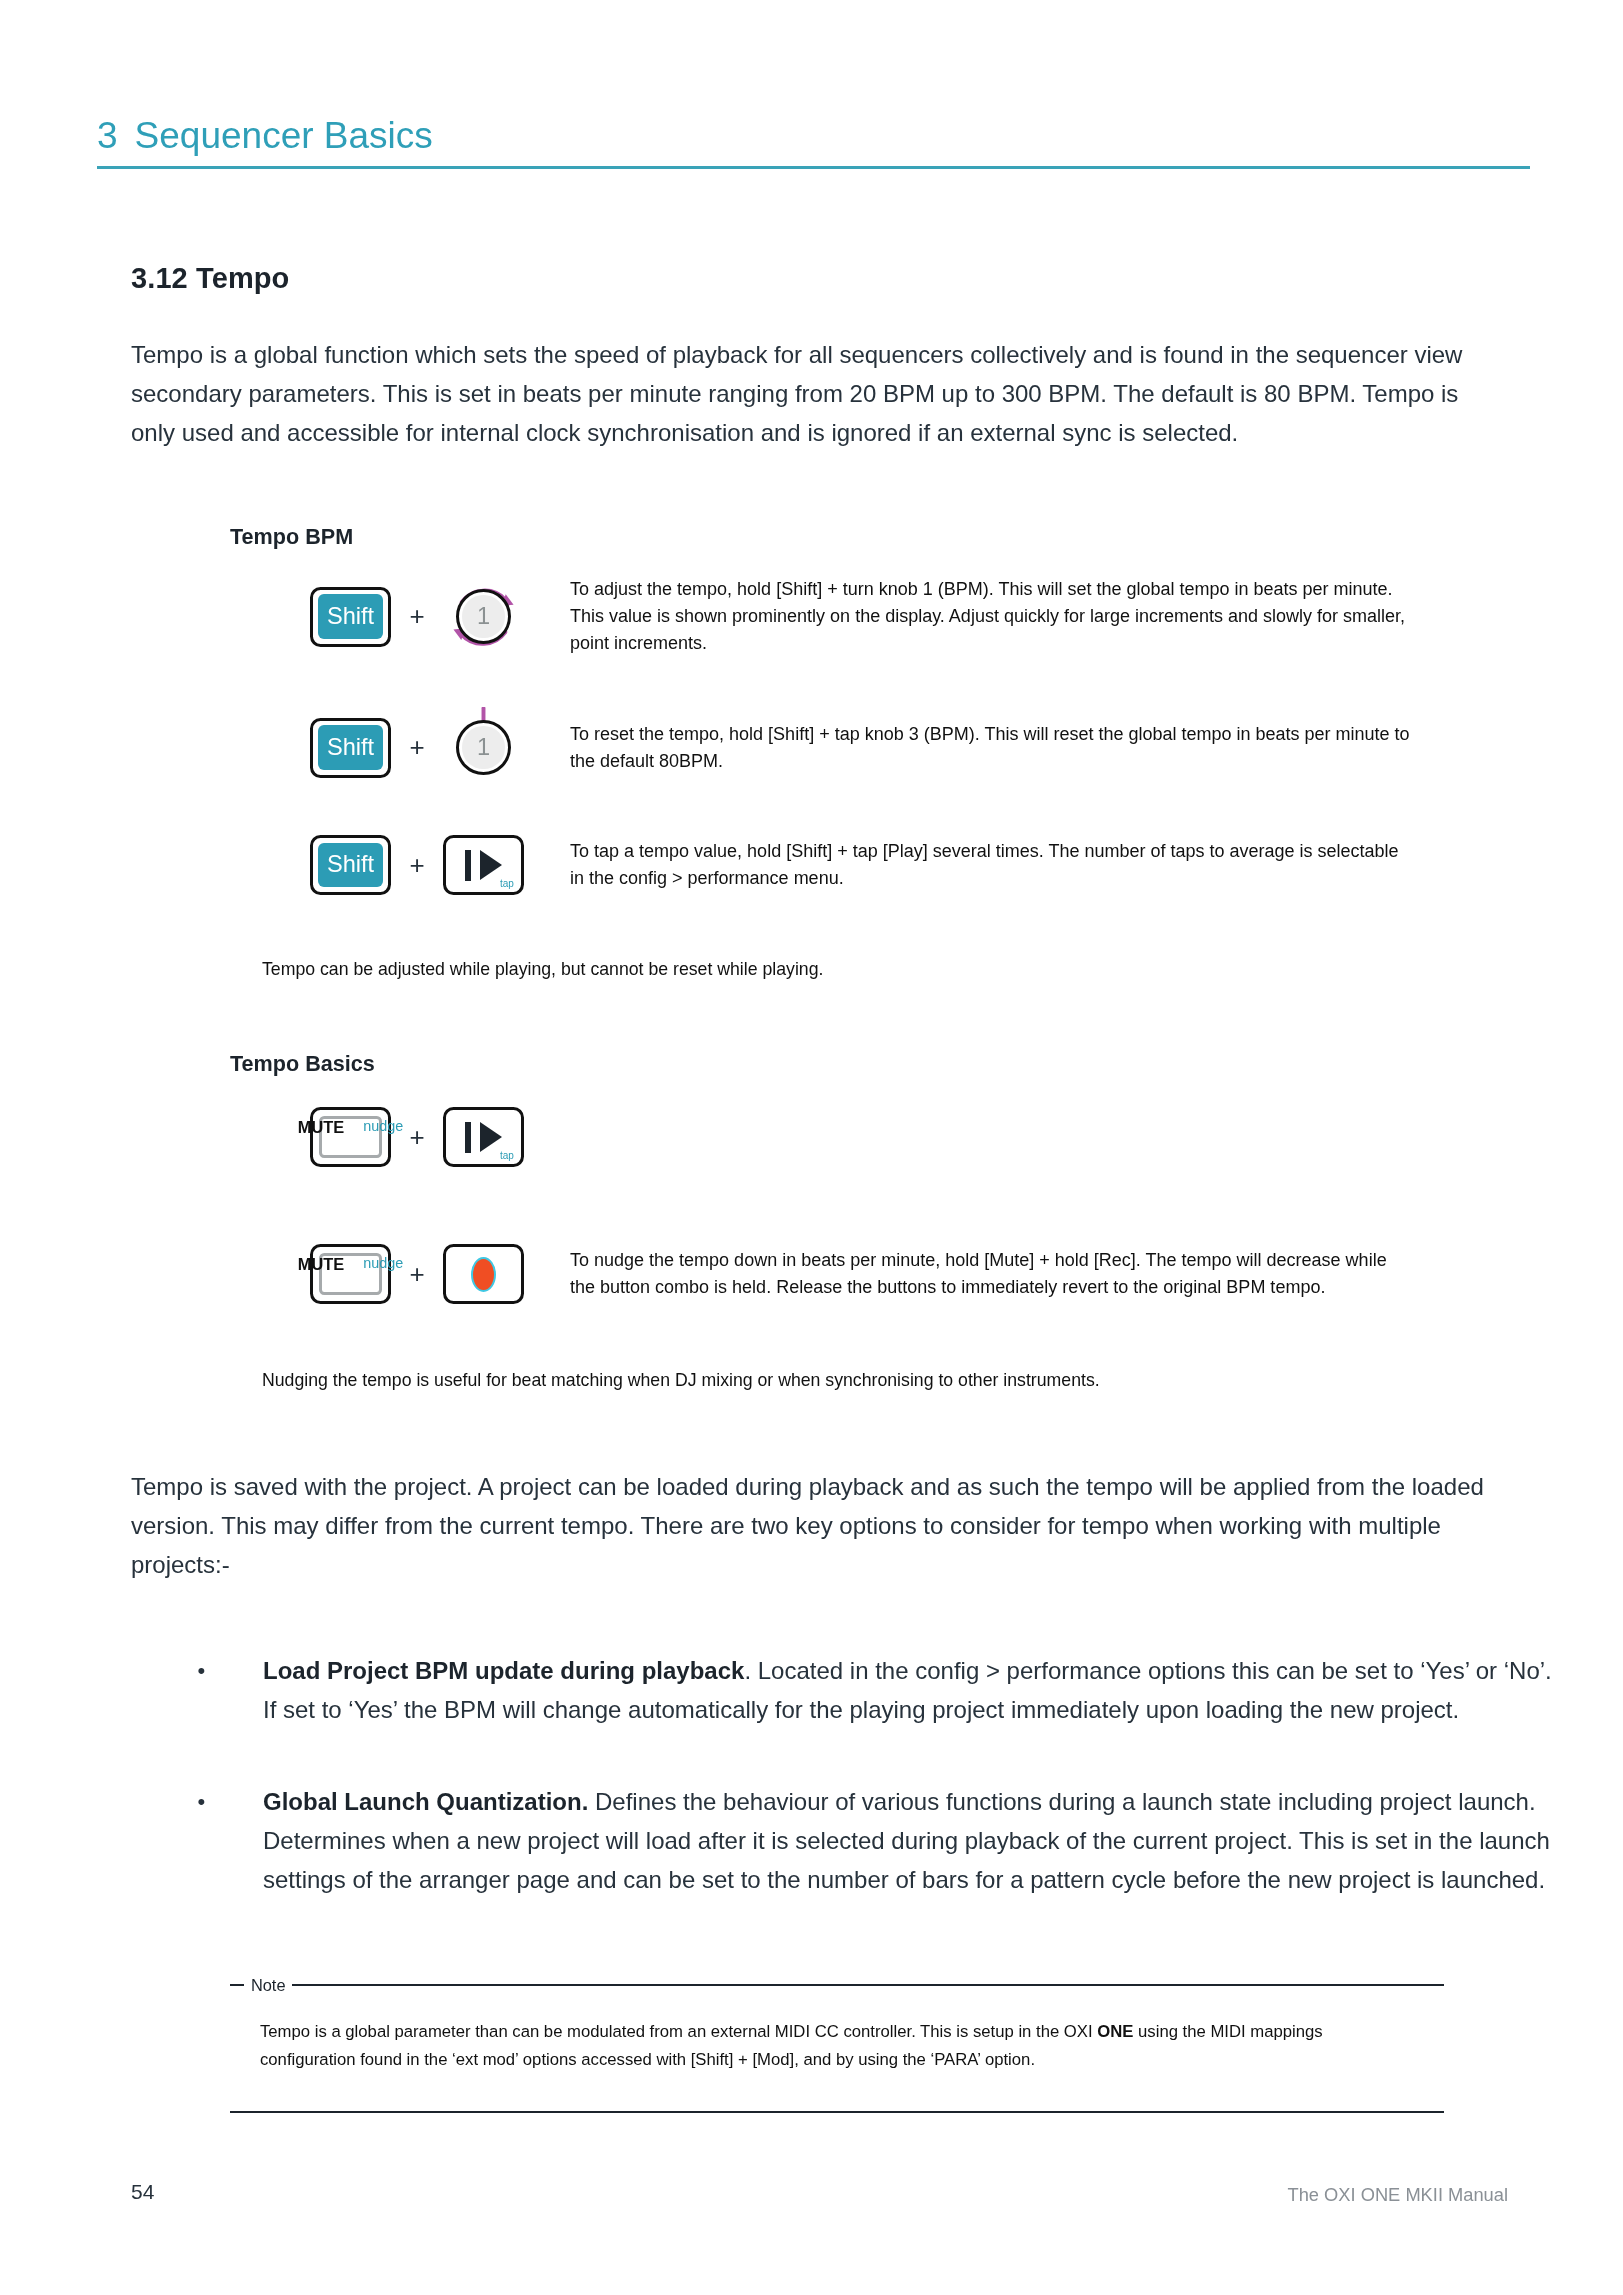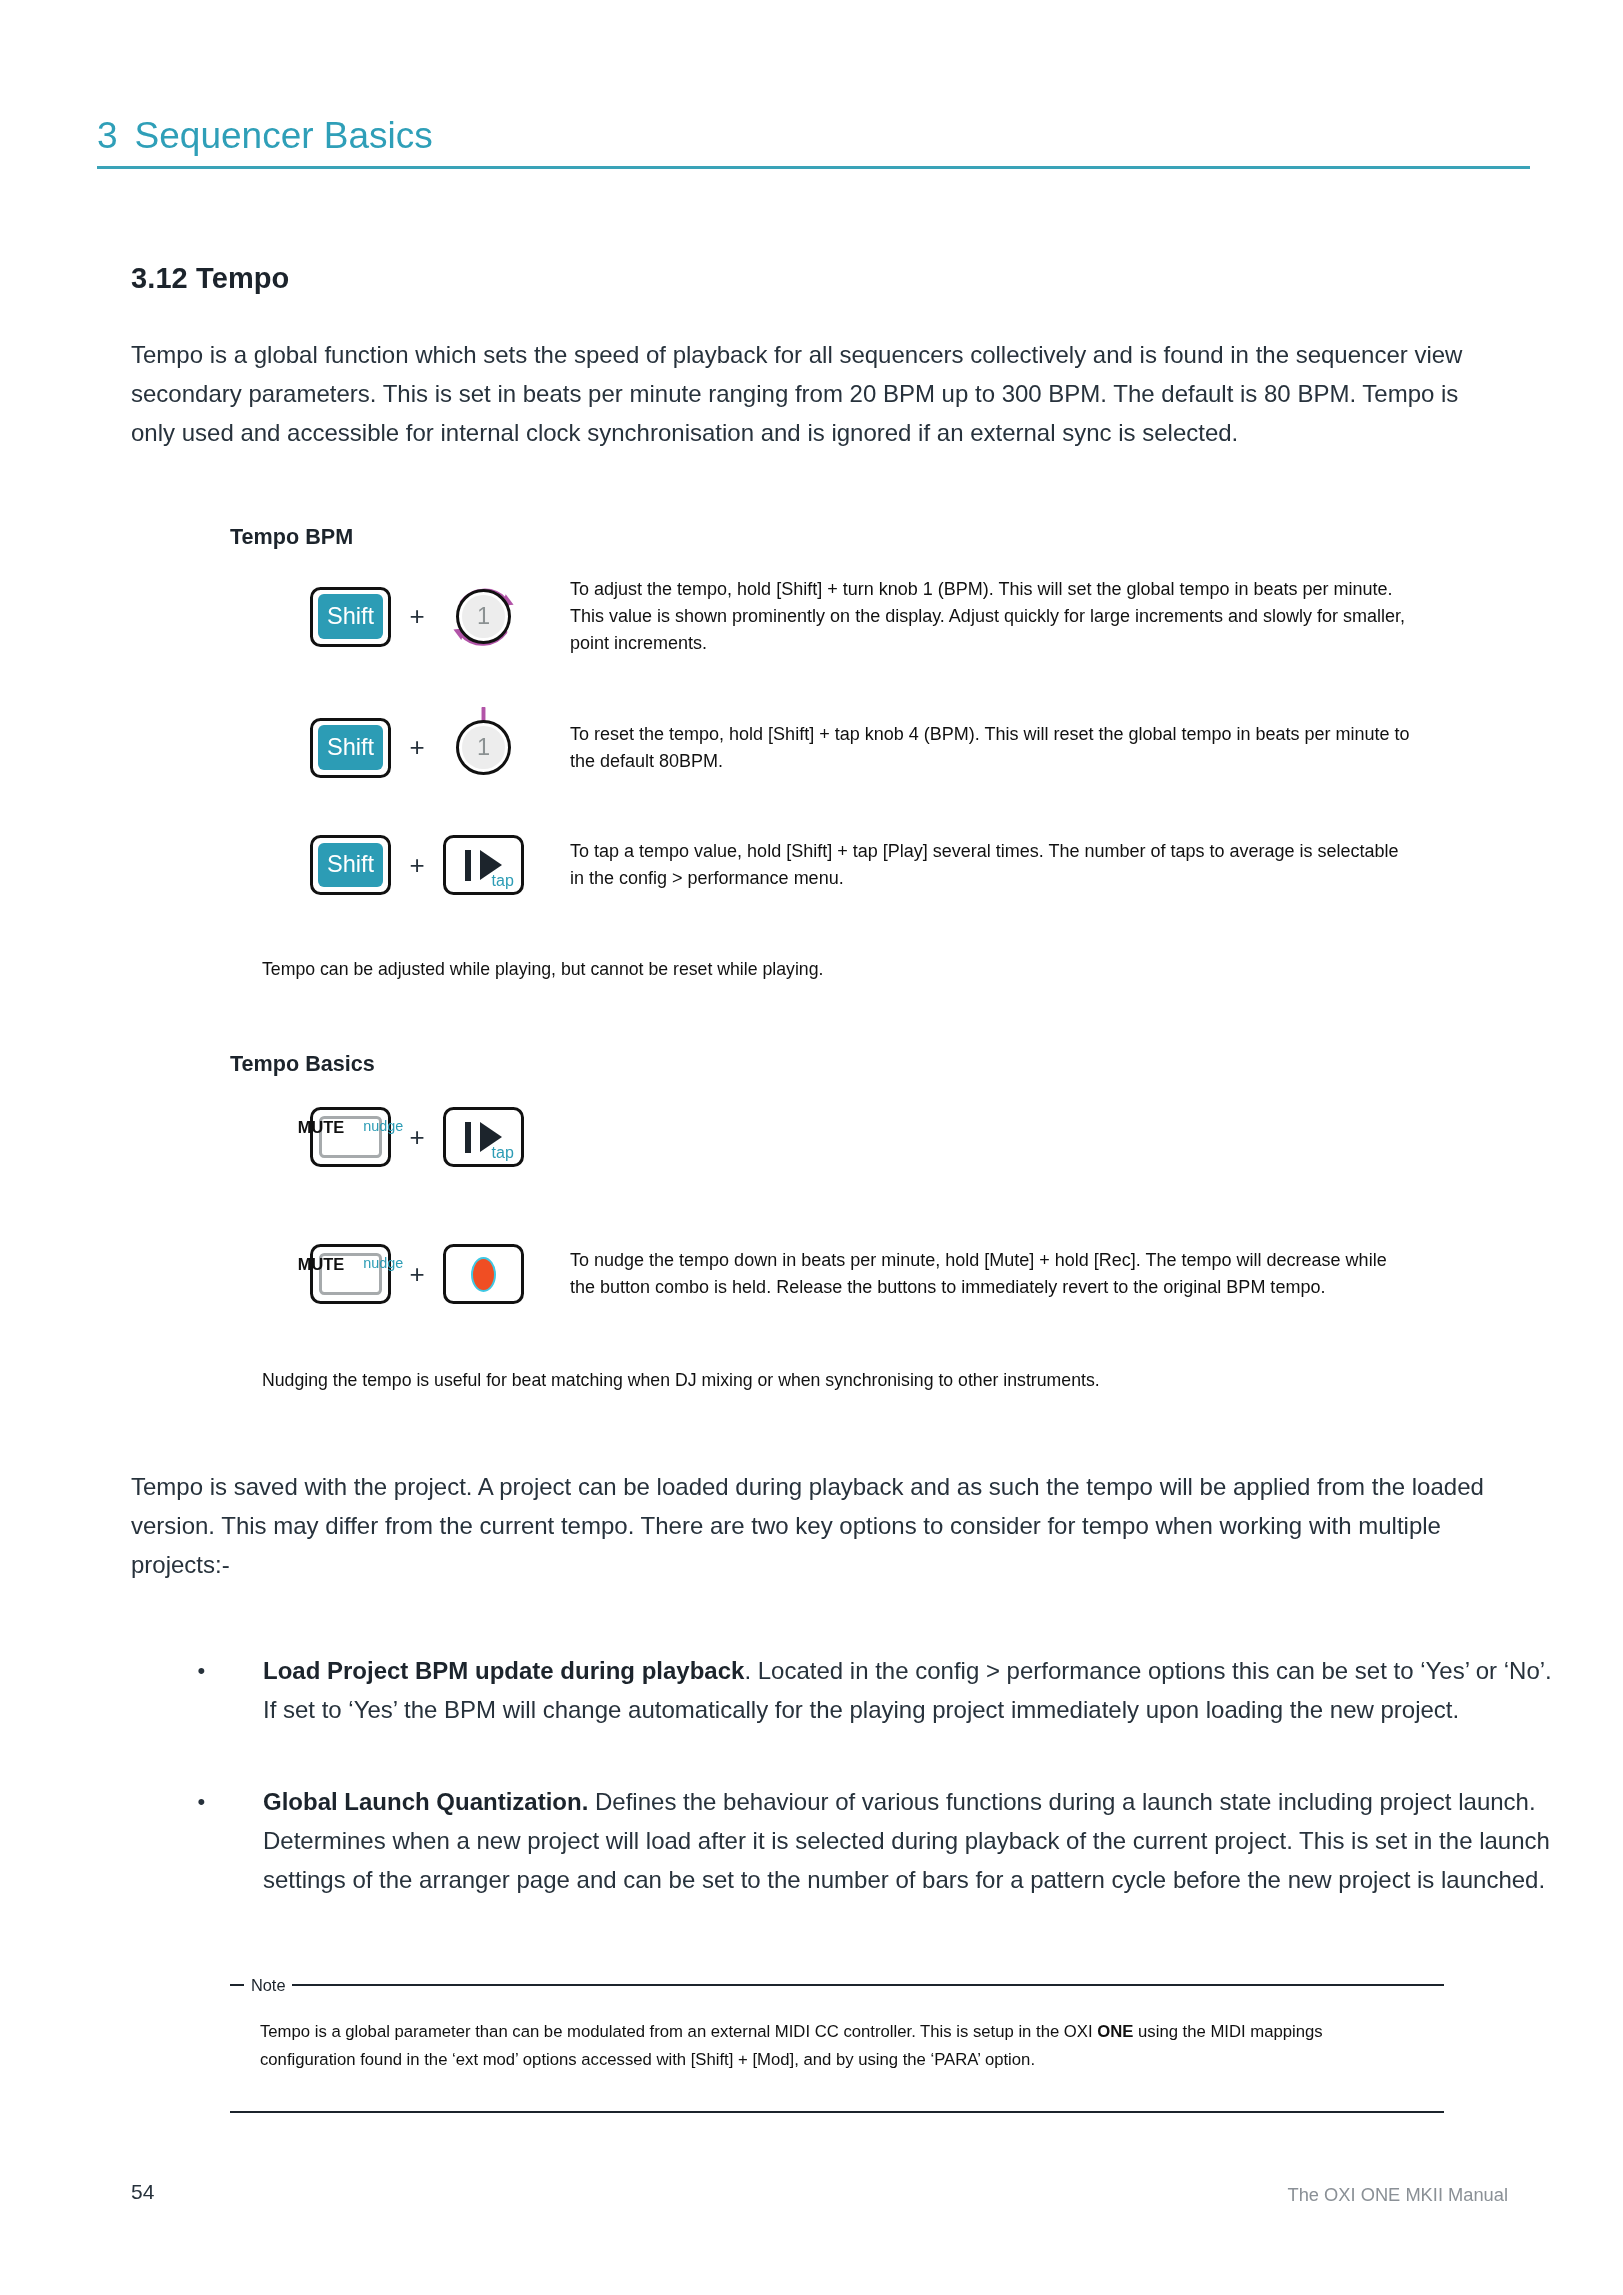--- a/index.html
+++ b/index.html
@@ -163,21 +163,21 @@
   }
   .key-play-bar {
     width: 5.9px; height: 31px;
     background: #1c242c;
   }
   .key-play-glyph { display: flex; align-items: center; }
   .key-corner-sub {
     position: absolute;
     right: 7.2px;
     bottom: 2.6px;
-    font-size: 16px;
+    font-size: 10px;
     color: #2c9cb5;
     line-height: 1;
   }
 
   .key-rec-dot {
     width: 25px;
     height: 35px;
     border-radius: 50%;
     background: #f04e23;
     border: 2.6px solid #3fc8e4;
@@ -370,21 +370,21 @@
         <svg class="knob-arrows" viewBox="0 0 124 124">
           <line x1="62" y1="2" x2="62" y2="30" stroke="#b254a8" stroke-width="6" stroke-linecap="round"></line>
           <polygon points="62,44 50,26 74,26" fill="#b254a8"></polygon>
           <line x1="44" y1="50" x2="80" y2="50" stroke="#b254a8" stroke-width="7" stroke-linecap="round"></line>
         </svg>
         <div class="knob">
           <span class="knob-num">1</span>
         </div>
       </div>
     </div>
-    <div class="combo-desc">To reset the tempo, hold [Shift] + tap knob 4 (BPM). This will reset the global tempo in beats per minute to the default 80BPM.</div>
+    <div class="combo-desc">To reset the tempo, hold [Shift] + tap knob 3 (BPM). This will reset the global tempo in beats per minute to the default 80BPM.</div>
   </div>
 
   <div class="combo-row" id="row-bpm-tap">
     <div class="combo-ctrls">
       <div class="key">
         <div class="key-shift-inner">
           <span class="key-shift-label">Shift</span>
         </div>
       </div>
       <span class="plus">+</span>

